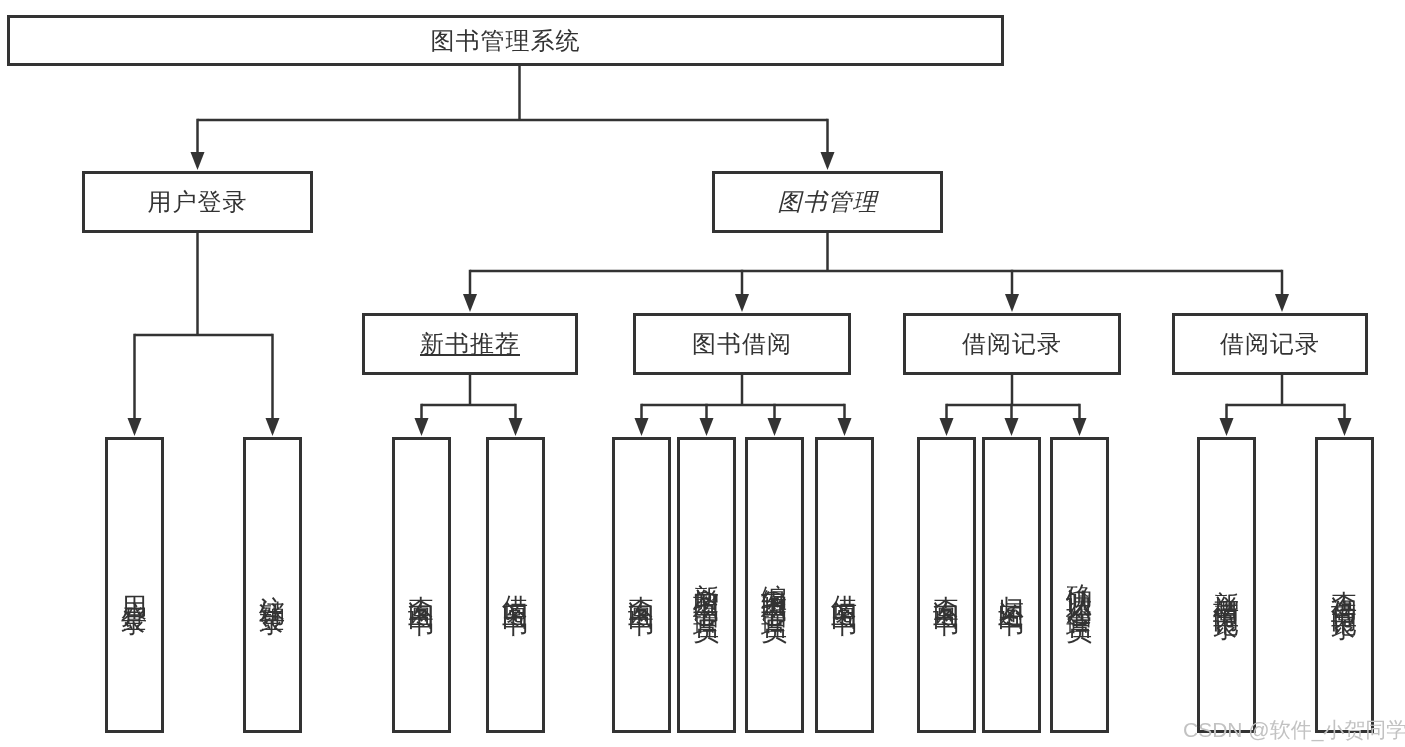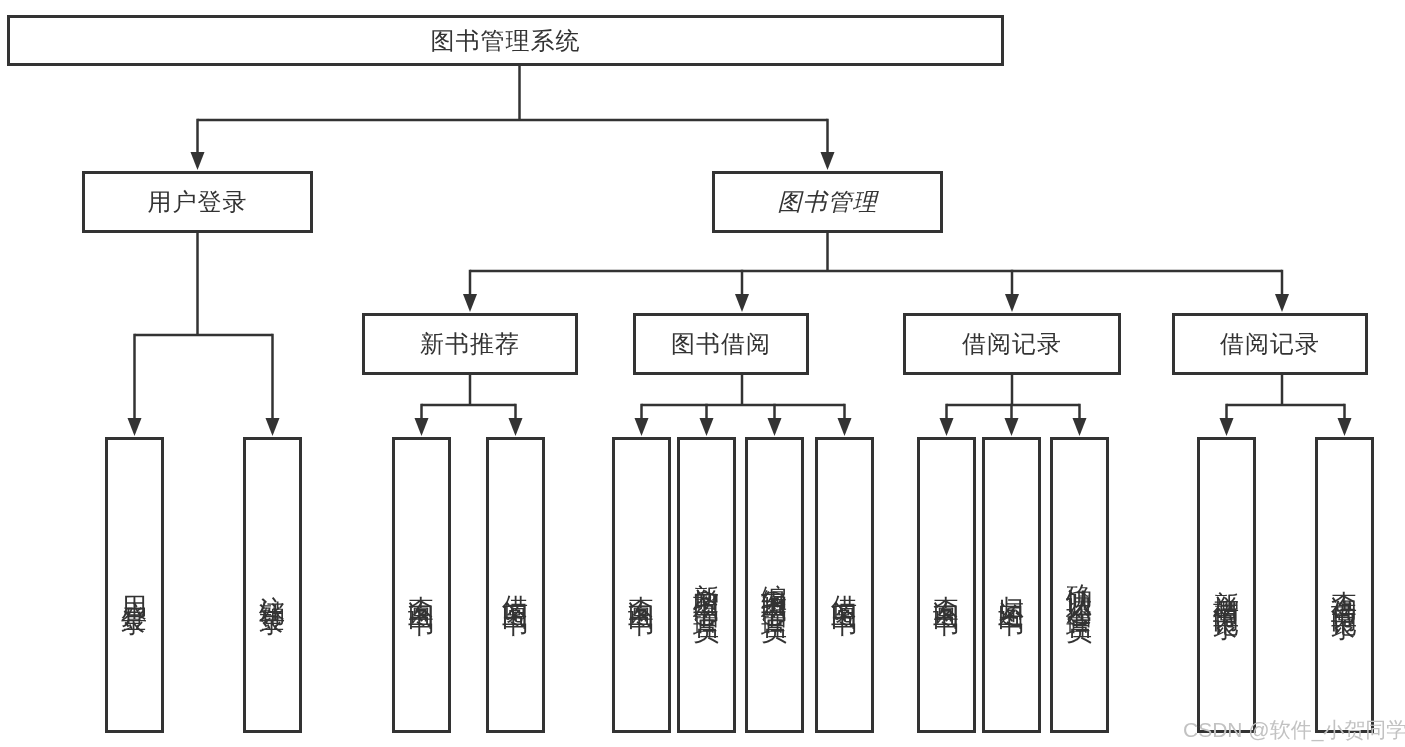--- a/index.html
+++ b/index.html
@@ -37,22 +37,22 @@
     letter-spacing: 5px;
     line-height: 1;
   }
 
   
   #n-root  { left: 7px;  top: 15px;  width: 997px; height: 51px; }
   
   #n-l2-0  { left: 82px;  top: 171px; width: 231px; height: 62px; }
   #n-l2-1  { left: 712px; top: 171px; width: 231px; height: 62px; font-style: italic; }
   
-  #n-l3-0  { left: 362px;  top: 313px; width: 216px; height: 62px; }
-  #n-l3-1  { left: 633px;  top: 313px; width: 176px; height: 62px; }
+  #n-l3-0  { left: 362px;  top: 313px; width: 216px; height: 62px; text-decoration: underline; }
+  #n-l3-1  { left: 633px;  top: 313px; width: 218px; height: 62px; }
   #n-l3-2  { left: 903px;  top: 313px; width: 218px; height: 62px; }
   #n-l3-3  { left: 1172px; top: 313px; width: 196px; height: 62px; }
   
   .leaf { top: 437px; width: 59px; height: 296px; }
   #n-lf-0  { left: 105px; }
   #n-lf-1  { left: 243px; }
   #n-lf-2  { left: 392px; }
   #n-lf-3  { left: 486px; }
   #n-lf-4  { left: 612px; }
   #n-lf-5  { left: 677px; }

